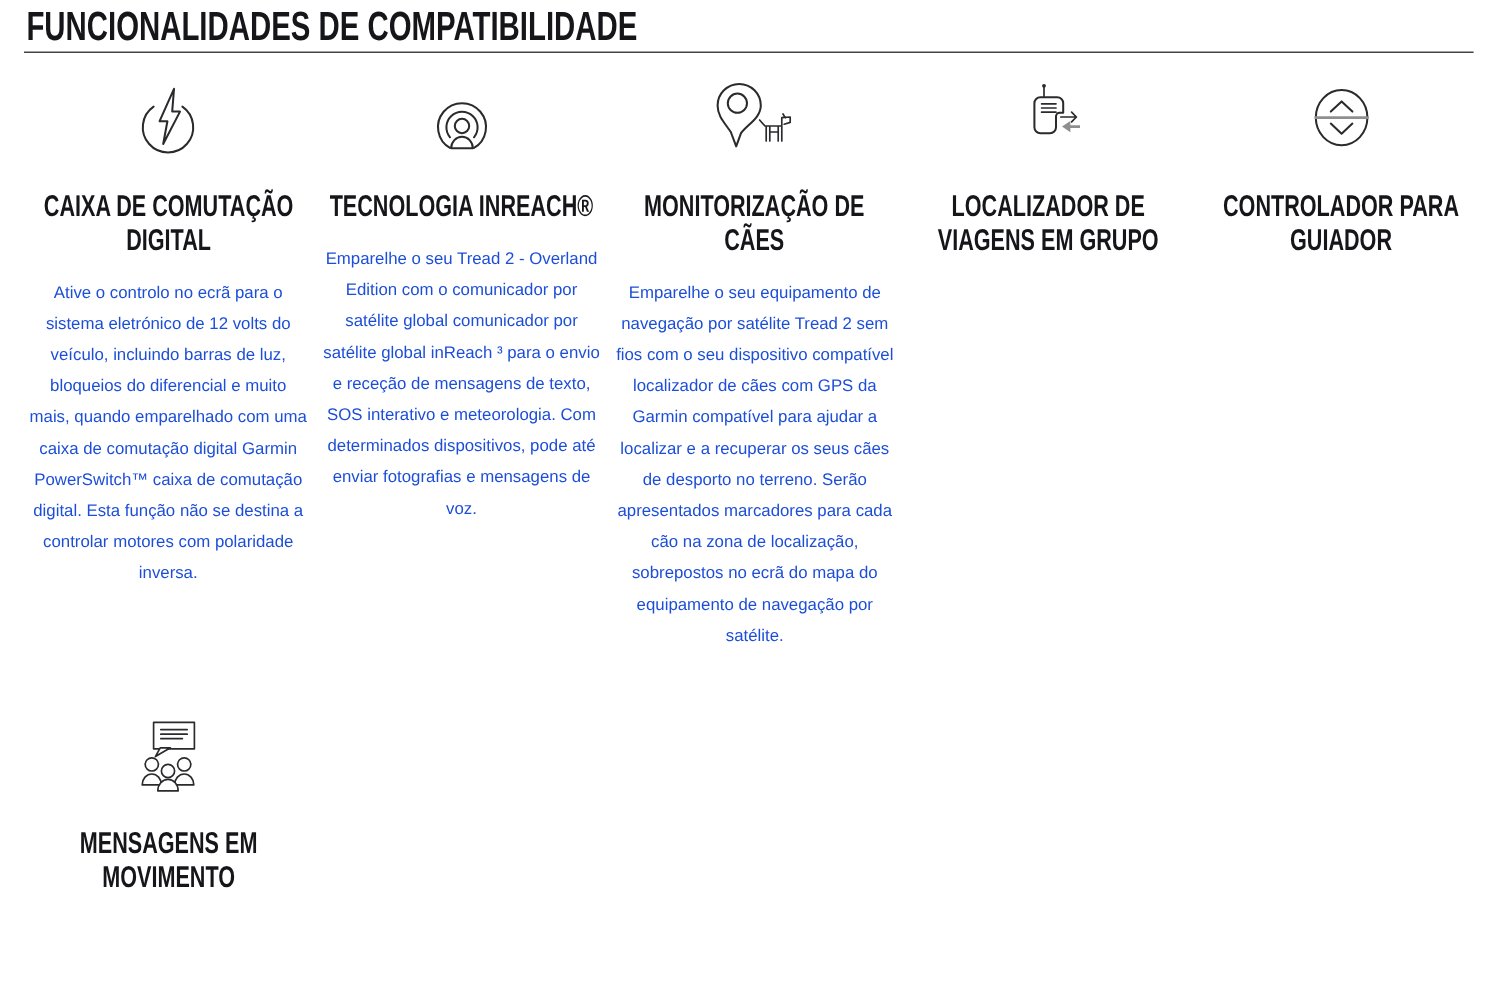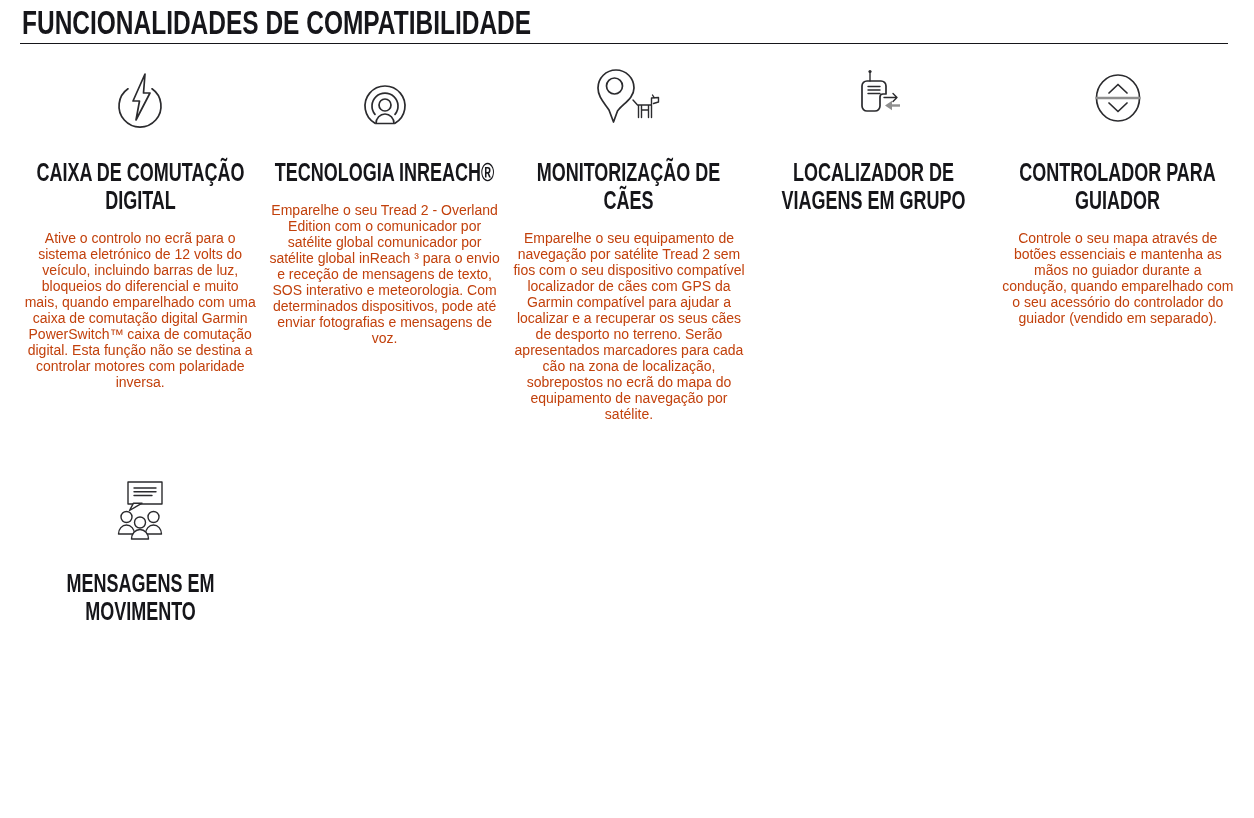--- a/index.html
+++ b/index.html
@@ -25,21 +25,21 @@
   }
   .feature-card{text-align:center;}
   .icon-box{height:64px;display:flex;align-items:center;justify-content:center;}
   .icon-box svg{display:block;}
   .feature-title{
     font-size:25px;line-height:28px;font-weight:700;color:#16161a;
     width:139%;margin:28px 0 0 -19.5%;
     transform:scaleX(0.72);
   }
   .feature-body{
-    font-size:14px;line-height:16px;color:#c2410c;margin:16px 0 0 0;
+    font-size:14px;line-height:26px;color:#1d4ed8;margin:16px 0 0 0;
   }
   .stroke{fill:none;stroke:#2b2b2e;stroke-width:1.7;stroke-linecap:round;stroke-linejoin:round;}
   .stroke-thin{fill:none;stroke:#2b2b2e;stroke-width:1.4;stroke-linecap:round;stroke-linejoin:round;}
   .stroke-gray{fill:none;stroke:#8f8f8f;stroke-width:2.4;stroke-linecap:butt;}
   .fill-gray{fill:#8f8f8f;stroke:none;}
   .fill-white{fill:#ffffff;}
 </style>
 </head>
 <body>
 
@@ -104,21 +104,20 @@
   <div class="feature-card">
     <div class="icon-box">
       <svg width="64" height="64" viewBox="0 0 64 64">
         <ellipse class="stroke" cx="32" cy="32" rx="21.5" ry="23"></ellipse>
         <path class="stroke-gray" d="M9.5,32 H54.5"></path>
         <path class="stroke" d="M23,27 L32,18.5 L41,27"></path>
         <path class="stroke" d="M23,37 L32,45.5 L41,37"></path>
       </svg>
     </div>
     <div class="feature-title">CONTROLADOR PARA GUIADOR</div>
-    <p class="feature-body">Controle o seu mapa através de botões essenciais e mantenha as mãos no guiador durante a condução, quando emparelhado com o seu acessório do controlador do guiador (vendido em separado).</p>
   </div>
 
   <div class="feature-card">
     <div class="icon-box">
       <svg width="64" height="64" viewBox="0 0 64 64">
         <rect class="stroke-thin" x="20" y="5" width="34" height="22"></rect>
         <path class="stroke-thin" d="M26,11 H48 M26,14.8 H48 M26,18.5 H44"></path>
         <polygon class="fill-white" points="25.5,26.2 21.5,33.5 34,26.2" style="stroke:#2b2b2e;stroke-width:1.4;stroke-linejoin:round"></polygon>
         <circle class="stroke-thin" cx="18.5" cy="40" r="5.5"></circle>
         <path class="stroke-thin" d="M10.5,57 a8,9 0 0 1 16,0 Z"></path>

